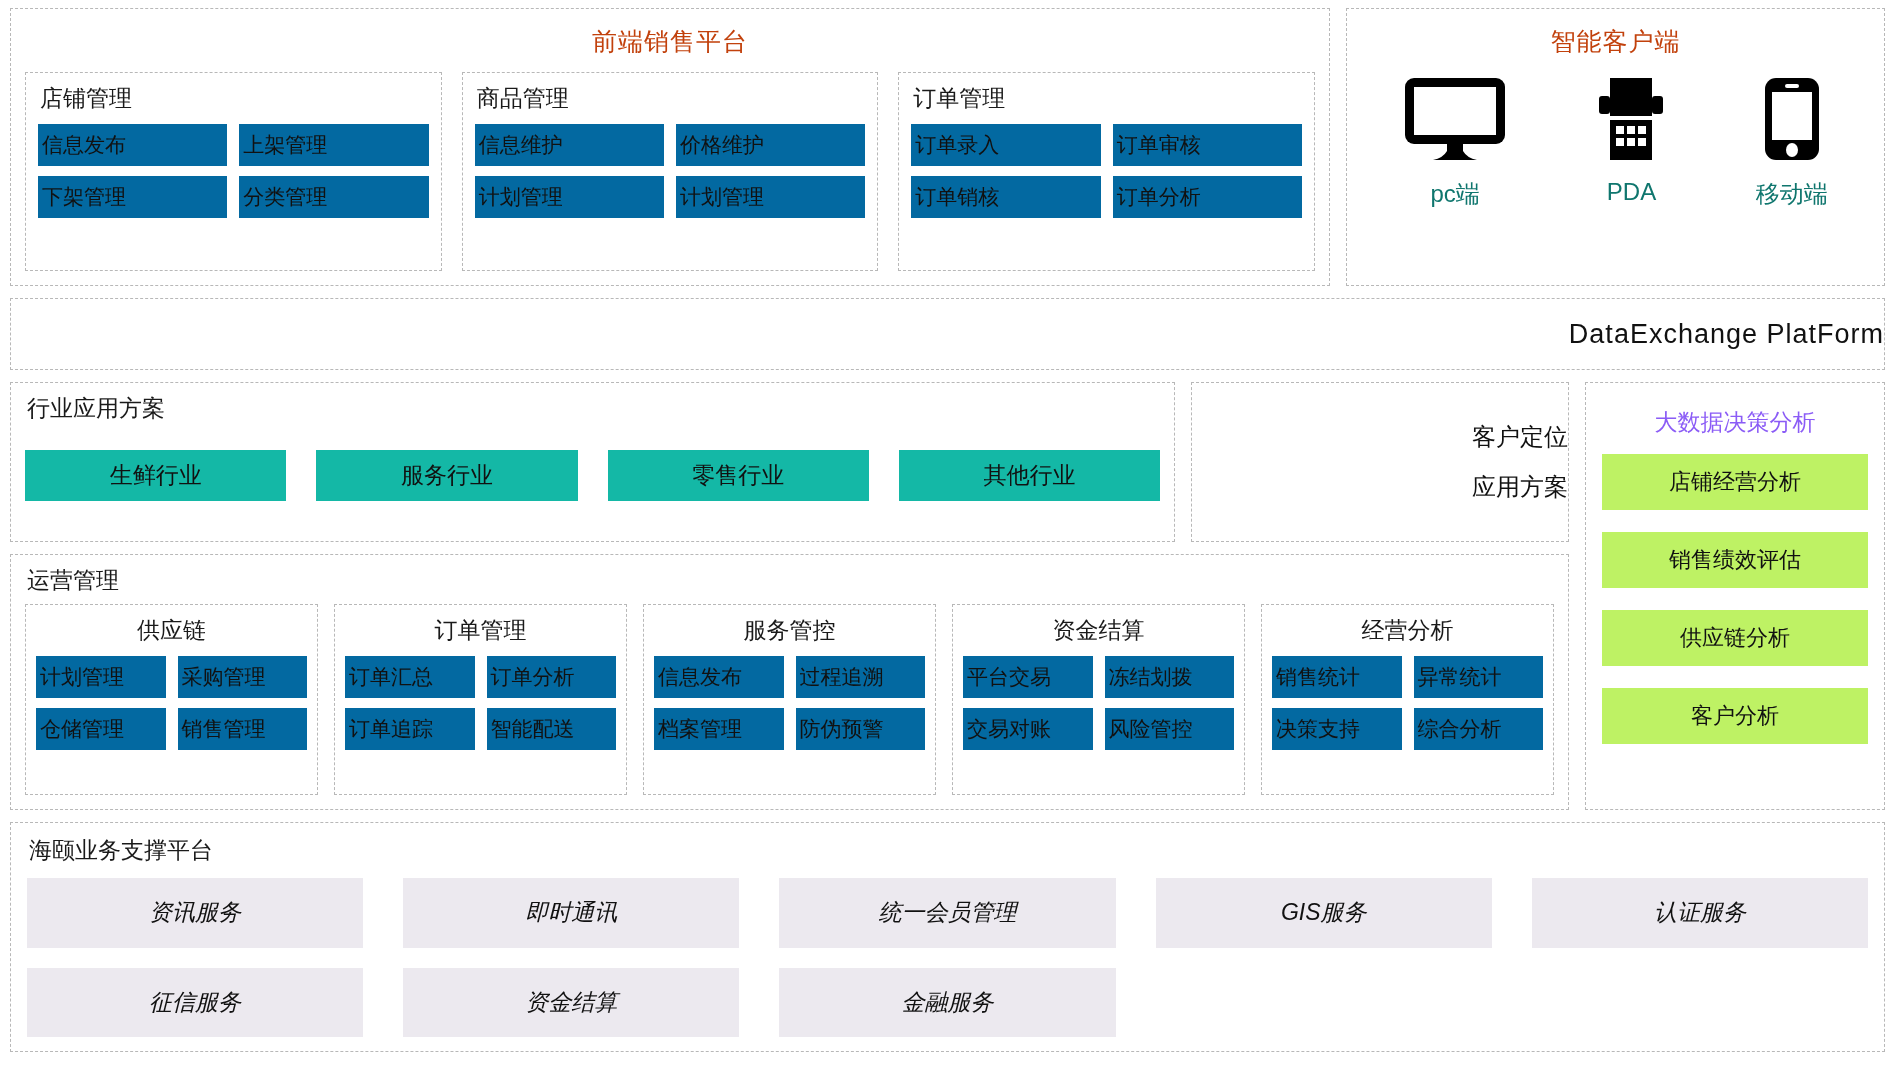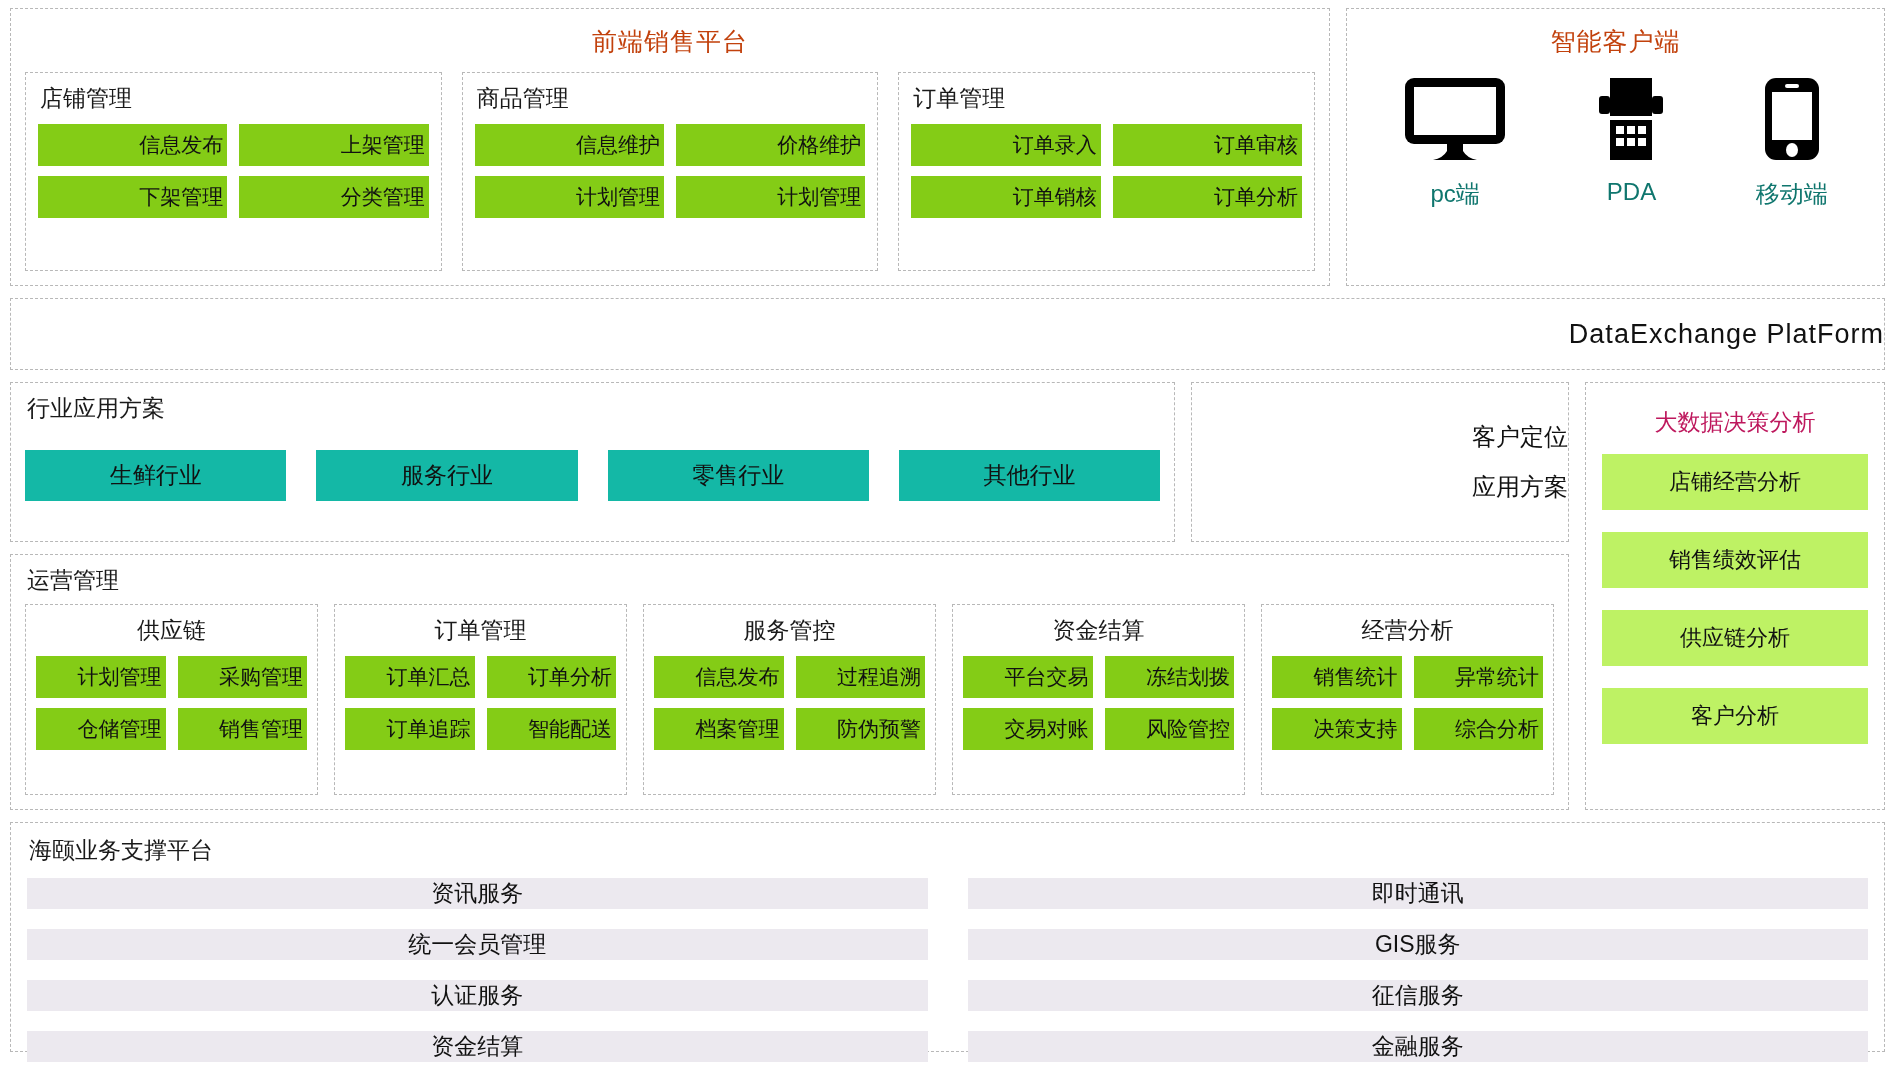--- a/index.html
+++ b/index.html
@@ -52,24 +52,24 @@
     font-size: 23px;
     color: #1a1a1a;
     padding: 2px 0 10px 2px;
   }
   .chip-grid {
     display: grid;
     grid-template-columns: 1fr 1fr;
     gap: 10px 12px;
   }
   .chip {
-    background: #84cc16;
+    background: #0369a1;
     color: #111;
     font-size: 21px;
-    text-align: right;
+    text-align: left;
     padding: 7px 4px;
     white-space: nowrap;
   }
   .clients {
     flex: 1;
     padding: 10px 14px 14px 14px;
     display: flex;
     flex-direction: column;
   }
   .devices {
@@ -182,21 +182,21 @@
   }
   .bigdata {
     flex: 0 0 300px;
     padding: 10px 16px 16px 16px;
     display: flex;
     flex-direction: column;
   }
   .bigdata-title {
     text-align: center;
     font-size: 23px;
-    color: #be185d;
+    color: #8b5cf6;
     padding: 14px 0 16px 0;
   }
   .bd-list {
     display: flex;
     flex-direction: column;
     gap: 22px;
     flex: 1;
   }
   .bd-chip {
     background: #bef264;
@@ -207,24 +207,25 @@
   }
   .row-bottom {
     margin-top: 12px;
     height: 230px;
     padding: 10px 16px 14px 16px;
     display: flex;
     flex-direction: column;
   }
   .support-grid {
     display: grid;
-    grid-template-columns: repeat(2, 1fr);
+    grid-template-columns: repeat(5, 1fr);
     gap: 20px 40px;
     flex: 1;
     padding-top: 8px;
+    font-style: italic;
   }
   .sup-chip {
     background: #ece9ef;
     display: flex;
     align-items: center;
     justify-content: center;
     font-size: 23px;
     color: #111;
   }
 </style>

